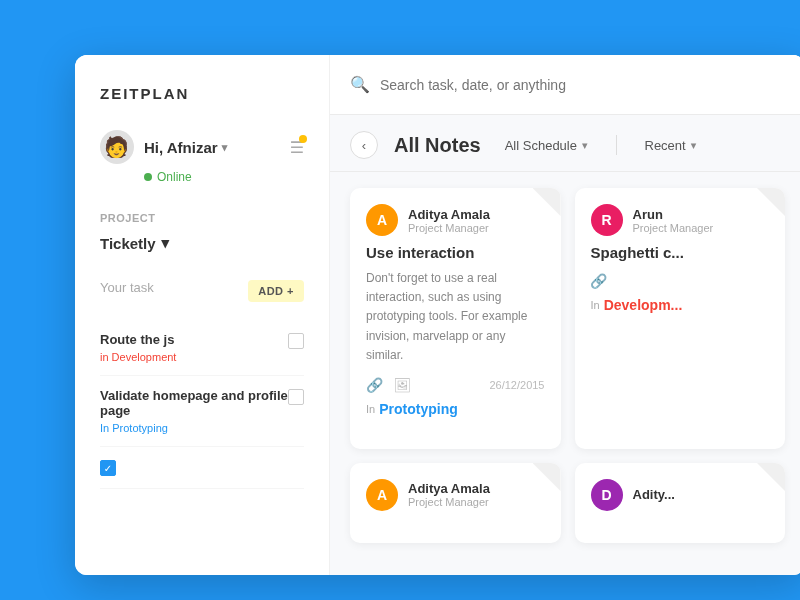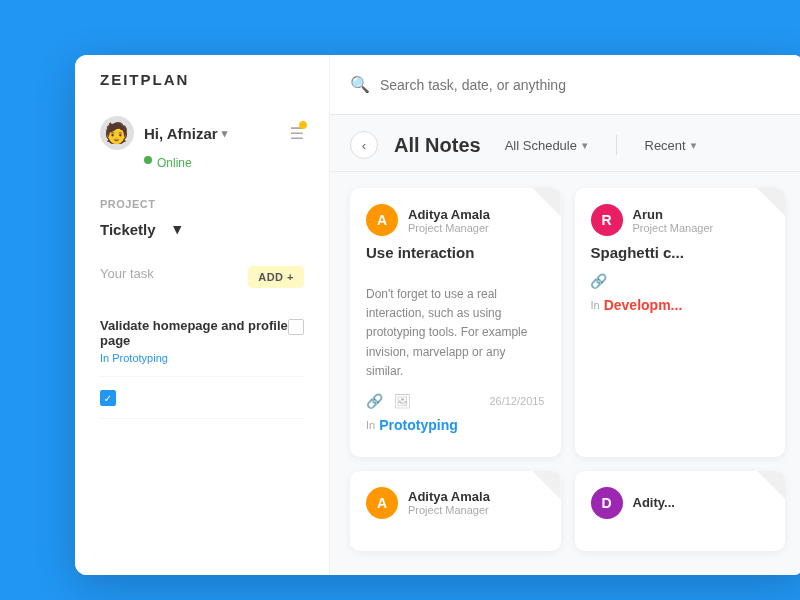--- a/index.html
+++ b/index.html
@@ -20,21 +20,21 @@
       border-radius: 12px;
       display: flex;
       overflow: hidden;
       box-shadow: 0 10px 40px rgba(0,0,0,0.2);
     }
     
     .sidebar {
       width: 255px;
       min-width: 255px;
       background: #fff;
-      padding: 16px 25px;
+      padding: 30px 25px;
       border-right: 1px solid #f0f0f0;
       display: flex;
       flex-direction: column;
     }
     .sidebar-logo {
       font-size: 15px;
       font-weight: 700;
       letter-spacing: 2px;
       color: #333;
       margin-bottom: 28px;
@@ -79,21 +79,21 @@
       width: 8px;
       height: 8px;
       background: #FFC107;
       border-radius: 50%;
       position: absolute;
       top: -3px;
       right: -3px;
     }
     .user-status {
       display: flex;
-      align-items: flex-start;
+      align-items: center;
       gap: 5px;
       margin-left: 44px;
       margin-bottom: 28px;
     }
     .status-dot {
       width: 8px;
       height: 8px;
       background: #4CAF50;
       border-radius: 50%;
     }
@@ -105,21 +105,21 @@
       font-size: 11px;
       font-weight: 600;
       color: #aaa;
       text-transform: uppercase;
       letter-spacing: 0.5px;
       margin-bottom: 10px;
     }
     .project-selector {
       display: flex;
       align-items: center;
-      gap: 18px;
+      gap: 6px;
       font-size: 15px;
       font-weight: 600;
       color: #333;
       margin-bottom: 28px;
       cursor: pointer;
     }
     .your-task-header {
       display: flex;
       align-items: flex-start;
       justify-content: space-between;
@@ -327,21 +327,20 @@
     }
     .note-heading {
       font-size: 15px;
       font-weight: 700;
       color: #333;
     }
     .note-body {
       font-size: 12px;
       color: #888;
       line-height: 1.6;
-      margin-top: 16px;
     }
     .note-footer {
       display: flex;
       align-items: center;
       justify-content: space-between;
       margin-top: 4px;
     }
     .note-icons {
       display: flex;
       gap: 10px;
@@ -401,20 +400,27 @@
       <span>▾</span>
     </div>
 
     <div class="your-task-header">
       <span class="your-task-label">Your task</span>
       <button class="add-btn">ADD +</button>
     </div>
 
     <div class="task-list">
 
+      <div class="task-item">
+        <div class="task-item-content">
+          <div class="task-title">Route the js</div>
+          <div class="task-project-tag dev">in Development</div>
+        </div>
+        <div class="task-checkbox"></div>
+      </div>
 
       <div class="task-item">
         <div class="task-item-content">
           <div class="task-title">Validate homepage and profile page</div>
           <div class="task-project-tag proto">In Prototyping</div>
         </div>
         <div class="task-checkbox"></div>
       </div>
 
       <div class="task-item">

